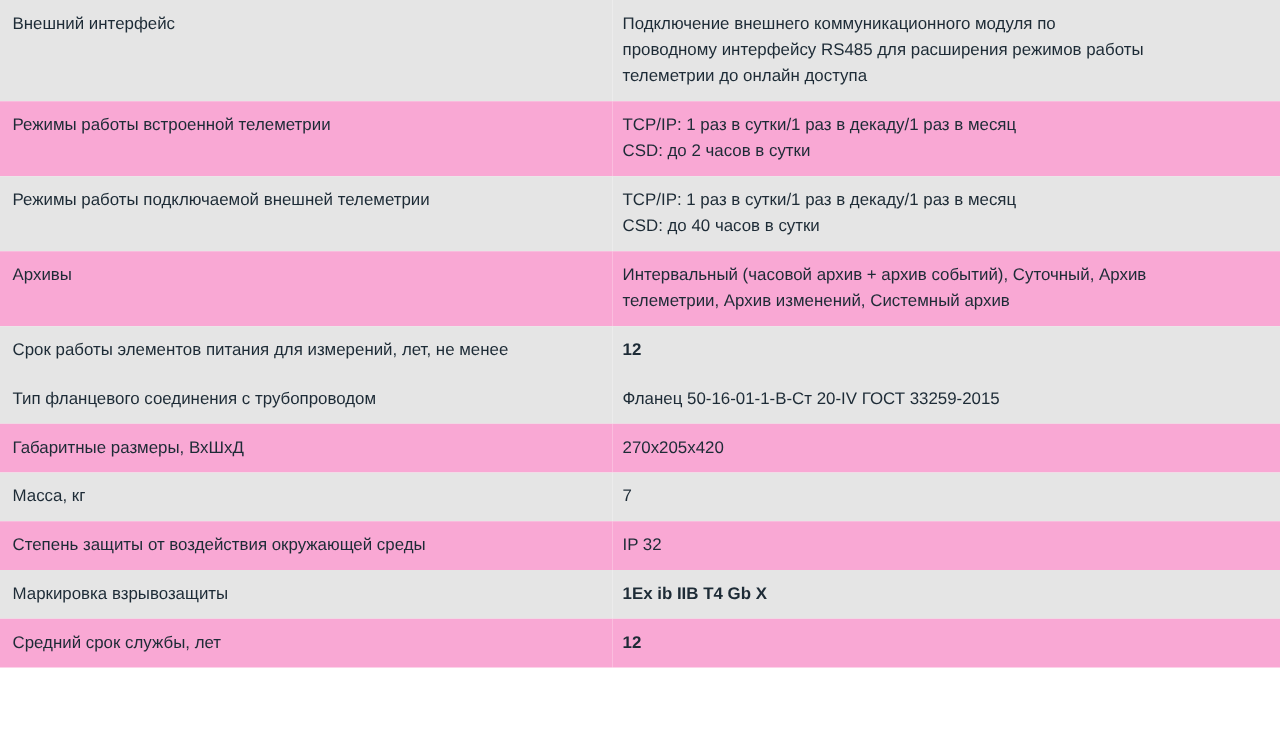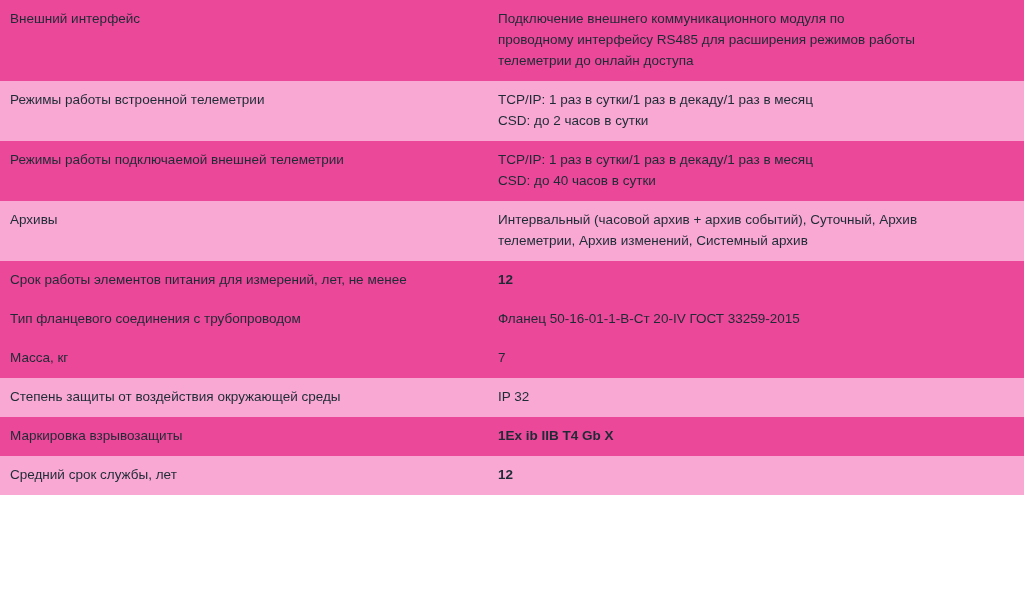--- a/index.html
+++ b/index.html
@@ -16,21 +16,21 @@
   }
   .spec-table {
     width: 1024px;
     border-collapse: collapse;
     table-layout: fixed;
   }
   .spec-table col.c-param { width: 490px; }
   .spec-table col.c-value { width: 534px; }
 
   .spec-table tr.row-alt td {
-    background: #ec4899;
+    background: #e5e5e5;
   }
   .spec-table tr.row-plain td {
     background: #f9a8d4;
   }
   .spec-table td {
     vertical-align: top;
     padding: 9px 12px 10px 10px;
     font-size: 13.5px;
     line-height: 1.48;
     border: 0;
@@ -108,20 +108,28 @@
         </td>
       </tr>
       <tr class="row-alt">
         <td class="param">
           <span class="vline">Тип фланцевого соединения с трубопроводом</span>
         </td>
         <td class="value">
           <span class="vline">Фланец 50-16-01-1-В-Ст 20-IV ГОСТ 33259-2015</span>
         </td>
       </tr>
+      <tr class="row-plain">
+        <td class="param">
+          <span class="vline">Габаритные размеры, ВхШхД</span>
+        </td>
+        <td class="value">
+          <span class="vline">270х205х420</span>
+        </td>
+      </tr>
       <tr class="row-alt">
         <td class="param">
           <span class="vline">Масса, кг</span>
         </td>
         <td class="value">
           <span class="vline">7</span>
         </td>
       </tr>
       <tr class="row-plain">
         <td class="param">

